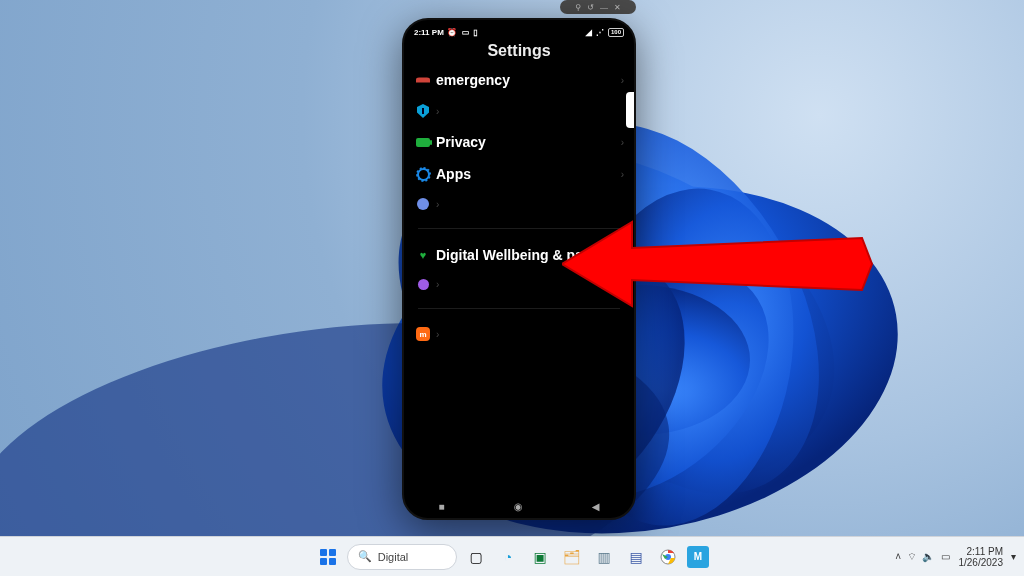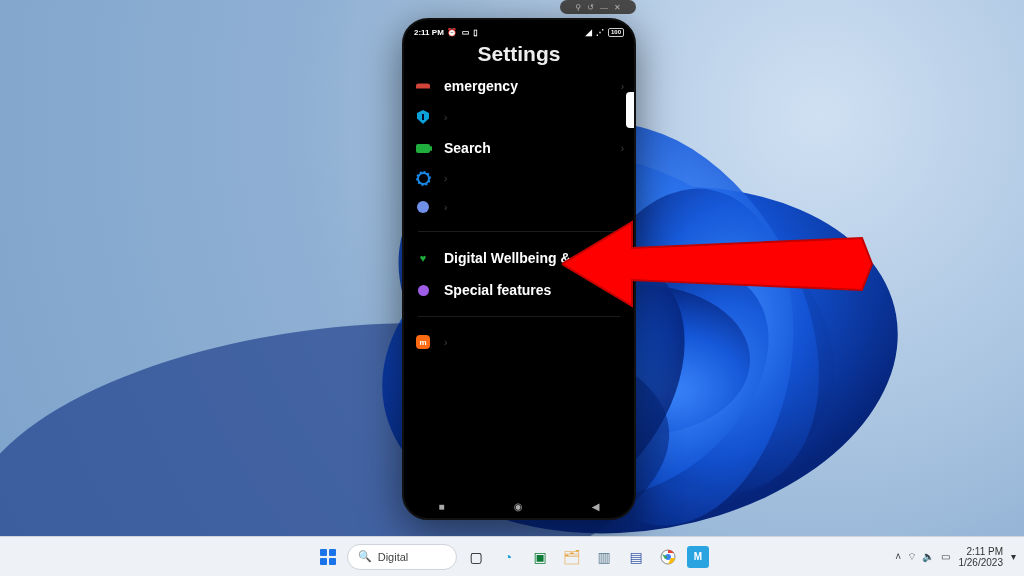--- a/index.html
+++ b/index.html
@@ -38,24 +38,24 @@
     color: #fff;
   }
   .status-bar {
     height: 20px; padding: 4px 10px 0;
     display: flex; justify-content: space-between; align-items: center;
     font-size: 8px; font-weight: 600;
   }
   .status-left, .status-right { display: flex; gap: 4px; align-items: center; }
   .bat-box { border: 1px solid #ccc; border-radius: 2px; padding: 0 2px; font-size: 6px; line-height: 7px; }
 
-  .page-title { text-align: center; font-size: 21px; font-weight: 700; margin: 2px 0 4px; color: #eee; }
+  .page-title { text-align: center; font-size: 16px; font-weight: 700; margin: 2px 0 4px; color: #eee; }
 
   .menu { padding: 0 10px; }
-  .row { display: flex; align-items: center; padding: 8px 0; gap: 12px; cursor: pointer; }
+  .row { display: flex; align-items: center; padding: 8px 0; gap: 4px; cursor: pointer; }
   .row .icon-slot { width: 18px; display:flex; justify-content:center; align-items:center; }
   .row .label { flex: 1; font-size: 14px; font-weight: 700; line-height: 1.15; color: #fff; }
   .row .chev { color: #444; font-size: 10px; }
   .sep { border-top: 1px solid #1c1c1c; margin: 10px 4px; }
   .tape { position:absolute; right:-6px; top:72px; width:14px; height:36px; background:#fff; border-radius: 4px 0 0 4px; }
 
   .navbar {
     position: absolute; bottom: 6px; left: 0; right: 0;
     display: flex; justify-content: space-around; align-items: center;
     font-size: 10px; color: #aaa;
@@ -164,28 +164,29 @@
       <span class="icon-slot">
           <span class="ico-shield"></span>
         </span>
       <span class="chev">›</span>
     </div>
 
     <div class="row">
       <span class="icon-slot">
           <span class="ico-batt"></span>
         </span>
-      <span class="label">Search</span>
+      <span class="label">Privacy</span>
       <span class="chev">›</span>
     </div>
 
     <div class="row">
       <span class="icon-slot">
           <span class="ico-gear"></span>
         </span>
+      <span class="label">Apps</span>
       <span class="chev">›</span>
     </div>
 
     <div class="row">
       <span class="icon-slot">
           <span class="ico-circle"></span>
         </span>
       <span class="chev">›</span>
     </div>
 
@@ -196,21 +197,20 @@
           <span class="ico-heart">♥</span>
         </span>
       <span class="label">Digital Wellbeing &amp; pa…</span>
       <span class="chev">›</span>
     </div>
 
     <div class="row">
       <span class="icon-slot">
           <span class="ico-wand"></span>
         </span>
-      <span class="label">Special features</span>
       <span class="chev">›</span>
     </div>
 
     <div class="sep"></div>
 
     <div class="row">
       <span class="icon-slot">
           <span class="ico-mi">m</span>
         </span>
       <span class="chev">›</span>

